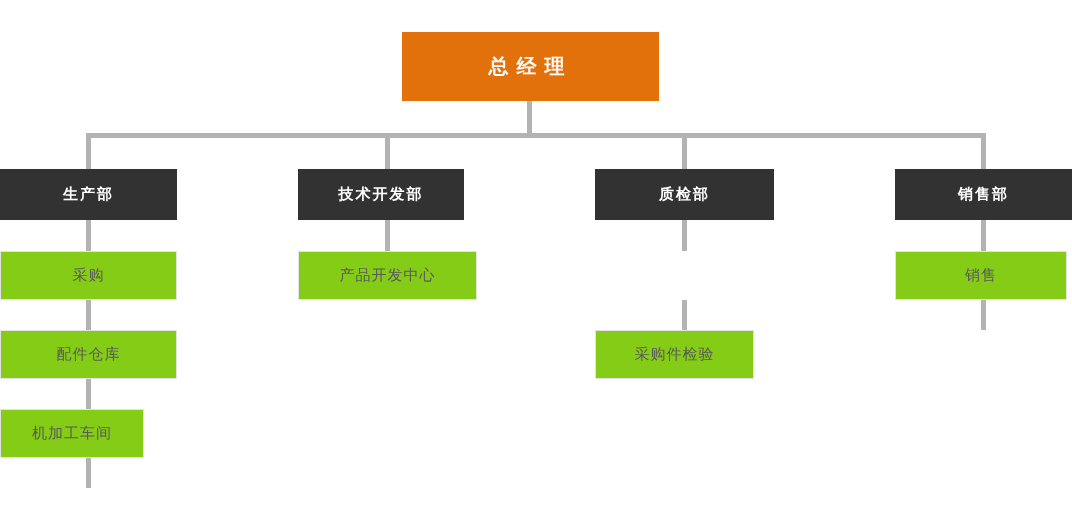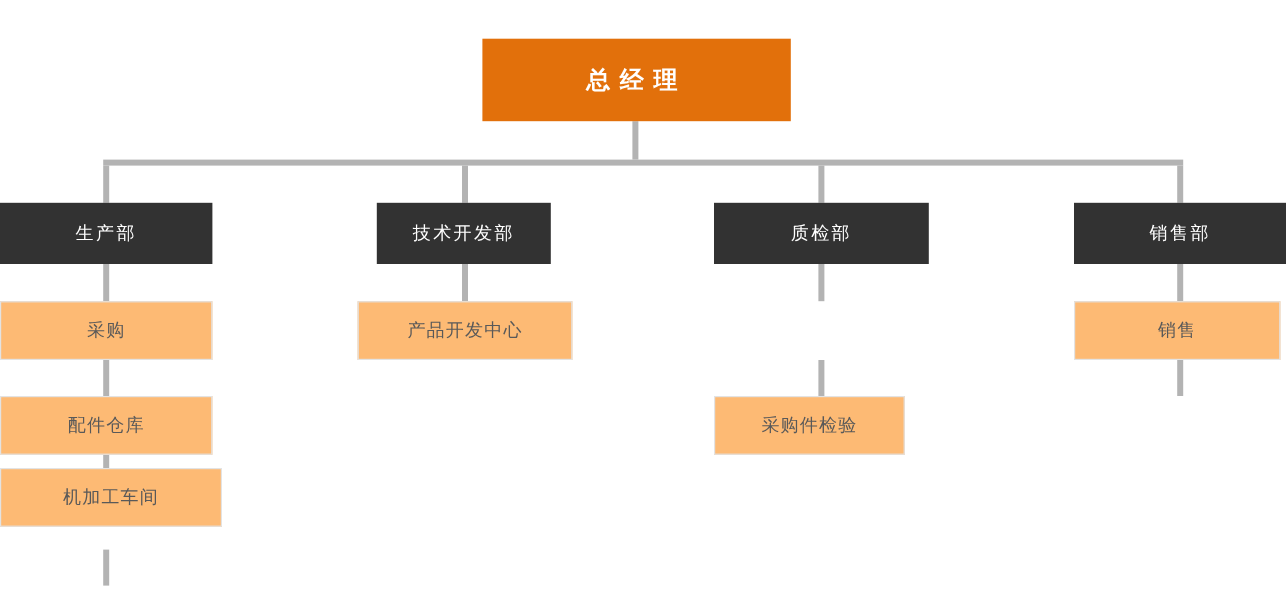--- a/index.html
+++ b/index.html
@@ -28,23 +28,24 @@
     color: var(--node-text, #ffffff);
     font-size: 20px;
     font-weight: bold;
     letter-spacing: 8px;
   }
   .dept {
     background: var(--dept-bg, #323232);
     color: var(--node-text, #ffffff);
     font-size: 15px;
     letter-spacing: 2px;
+    font-weight: bold;
   }
   .leaf {
-    background: #fdba74;
+    background: #84cc16;
     border: 1px solid var(--leaf-border, #E3E3E3);
     color: var(--leaf-text, #595959);
     font-size: 15px;
     letter-spacing: 1px;
   }
   .conn {
     position: absolute;
     background: var(--connector, #B3B3B3);
   }
 </style>
@@ -70,27 +71,27 @@
 
   <div class="conn" style="left:682px; top:188px; width:5px; height:31px"></div>
   <div class="conn" style="left:682px; top:268px; width:5px; height:30px"></div>
 
   <div class="conn" style="left:981px; top:188px; width:5px; height:31px"></div>
   <div class="conn" style="left:981px; top:268px; width:5px; height:30px"></div>
 
   <div class="node root" style="left:402px; top:0; width:257px; height:69px">总经理</div>
 
   <div class="node dept" style="left:0;     top:137px; width:177px; height:51px">生产部</div>
-  <div class="node dept" style="left:314px; top:137px; width:145px; height:51px">技术开发部</div>
+  <div class="node dept" style="left:298px; top:137px; width:166px; height:51px">技术开发部</div>
   <div class="node dept" style="left:895px; top:137px; width:177px; height:51px">销售部</div>
   <div class="node dept" style="left:595px; top:137px; width:179px; height:51px">质检部</div>
 
   <div class="node leaf" style="left:0; top:219px; width:177px; height:49px">采购</div>
   <div class="node leaf" style="left:0; top:298px; width:177px; height:49px">配件仓库</div>
-  <div class="node leaf" style="left:0; top:358px; width:185px; height:49px">机加工车间</div>
+  <div class="node leaf" style="left:0; top:377px; width:144px; height:49px">机加工车间</div>
 
   <div class="node leaf" style="left:298px; top:219px; width:179px; height:49px">产品开发中心</div>
 
   <div class="node leaf" style="left:595px; top:298px; width:159px; height:49px">采购件检验</div>
 
   <div class="node leaf" style="left:895px; top:219px; width:172px; height:49px">销售</div>
 
 </div>
 
 </body></html>

